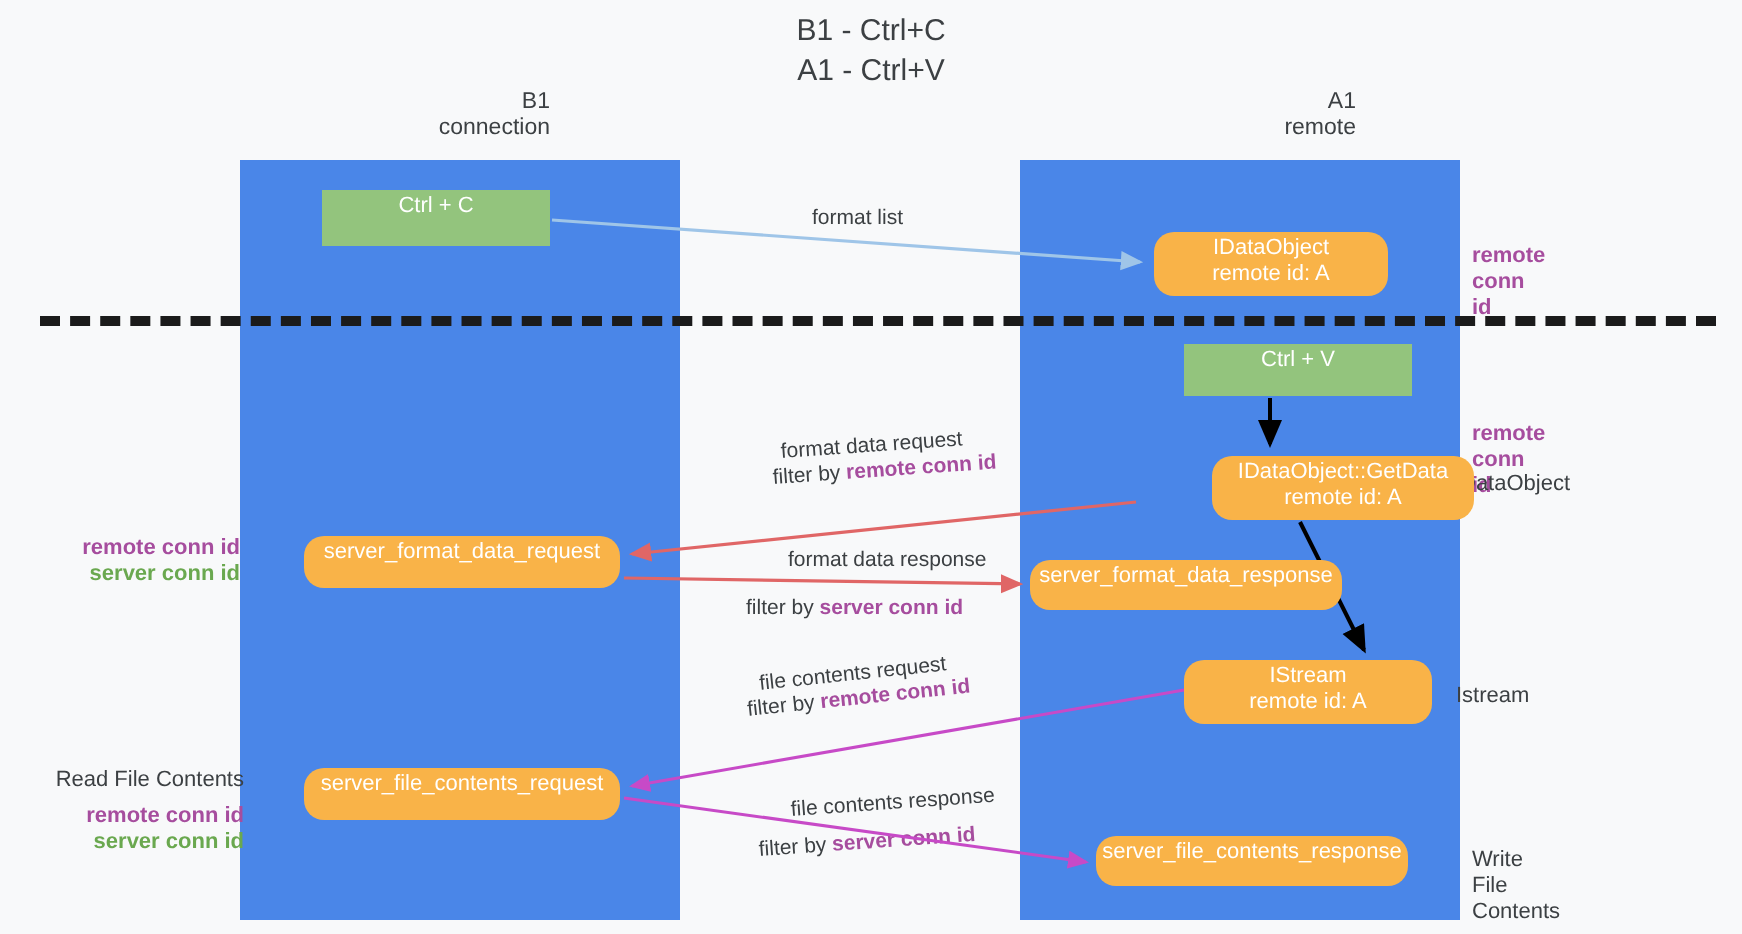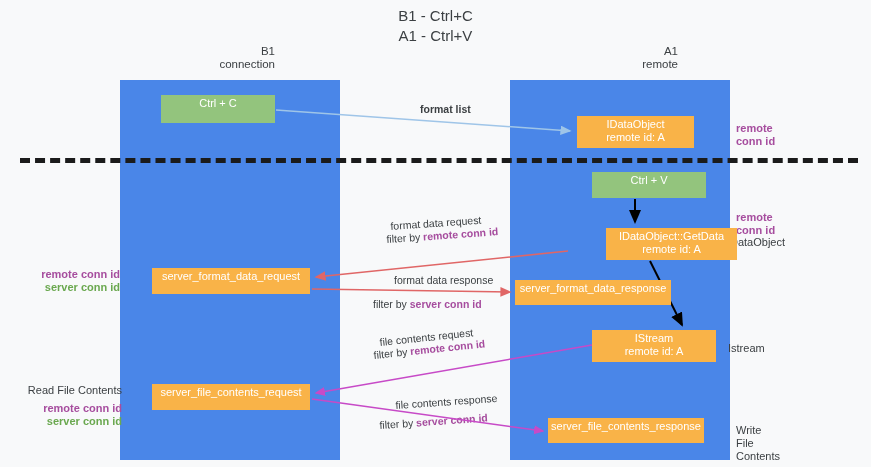--- a/index.html
+++ b/index.html
@@ -3,21 +3,21 @@
 <meta charset="utf-8">
 <style>
   html,body{margin:0;padding:0;}
   body{
     width:871px;height:467px;
     background:#f8f9fa;
     font-family:"Liberation Sans", sans-serif;
     overflow:hidden;
     position:relative;
   }
-  #stage{position:absolute;left:0;top:0;width:749px;height:467px;padding-left:28px;}
+  #stage{position:absolute;left:0;top:0;width:749px;height:467px;}
 
   .abs{position:absolute;}
 
   
   #title{
     left:0;top:6px;width:871px;text-align:center;
     font-size:15px;color:#3c4043;line-height:20px;
   }
 
   
@@ -44,21 +44,21 @@
     color:#ffffff;
     font-size:11px;
     line-height:13px;
     display:flex;flex-direction:column;
     align-items:center;justify-content:flex-start;
     text-align:center;
     padding:2px 4px;
     z-index:6;
   }
   .node.green{background:#93c47d;}
-  .node.orange{background:#f9b348;}
+  .node.orange{background:#f9b348;border-radius:10px;}
   .node .l2{font-size:11px;}
 
   
   #n-ctrlc{left:161px;top:95px;width:114px;height:28px;}
   #n-idataobject{left:577px;top:116px;width:117px;height:32px;}
   #n-ctrlv{left:592px;top:172px;width:114px;height:26px;}
   #n-getdata{left:570px;top:228px;width:131px;height:32px;margin-left:36px;}
   #n-sfdreq{left:152px;top:268px;width:158px;height:26px;}
   #n-sfdresp{left:515px;top:280px;width:156px;height:25px;}
   #n-istream{left:592px;top:330px;width:124px;height:32px;}
@@ -76,21 +76,21 @@
   #ann-dataobject{left:730px;top:236px;}
   #ann-istream{left:728px;top:342px;}
   #ann-write{left:736px;top:424px;}
   #ann-left1{left:20px;top:268px;text-align:right;width:100px;}
   #ann-left2{left:20px;top:384px;text-align:right;width:102px;}
 
   
   .albl{font-size:10.5px;color:#3c4043;line-height:13px;white-space:nowrap;}
   .albl .purple{color:#a64d9e;font-weight:bold;}
 
-  #lbl-formatlist{left:420px;top:103px;font-weight:bold;}
+  #lbl-formatlist{left:406px;top:103px;}
   #lbl-fdr1{left:390px;top:220px;transform:rotate(-4deg);transform-origin:left top;}
   #lbl-fdr2{left:386px;top:233px;transform:rotate(-4deg);transform-origin:left top;}
   #lbl-fdresp1{left:394px;top:274px;}
   #lbl-fdresp2{left:373px;top:298px;}
   #lbl-fcr1{left:379px;top:336px;transform:rotate(-6deg);transform-origin:left top;}
   #lbl-fcr2{left:373px;top:349px;transform:rotate(-6deg);transform-origin:left top;}
   #lbl-fcresp1{left:395px;top:399px;transform:rotate(-4deg);transform-origin:left top;}
   #lbl-fcresp2{left:379px;top:419px;transform:rotate(-4deg);transform-origin:left top;}
 
   svg#wires{position:absolute;left:0;top:0;width:871px;height:467px;

